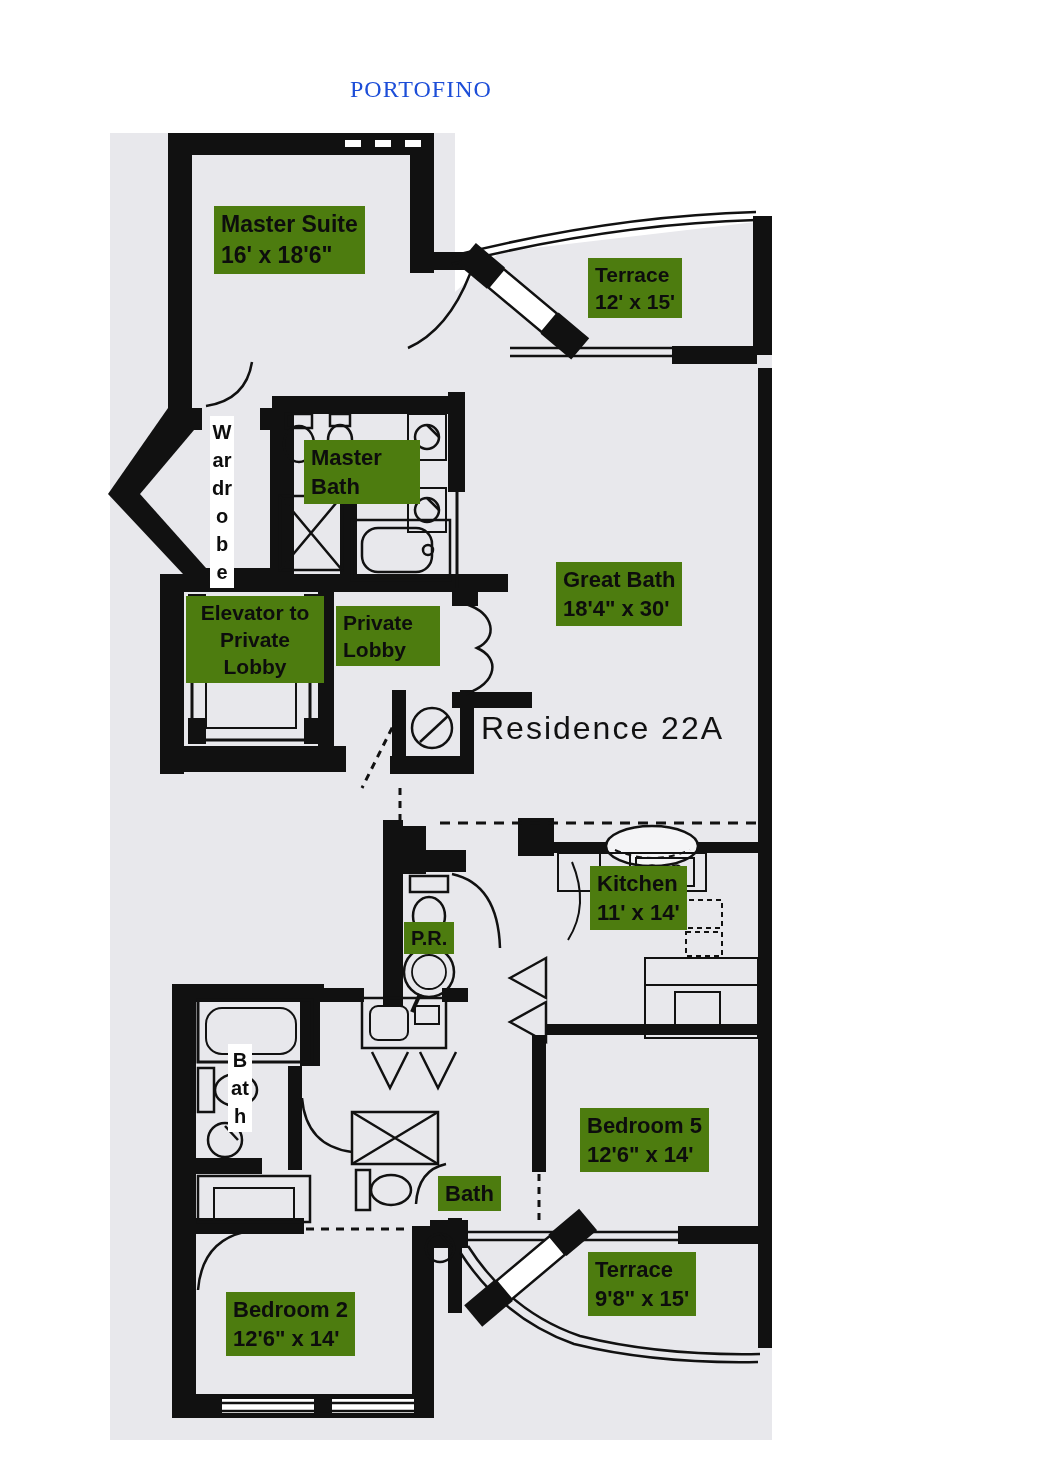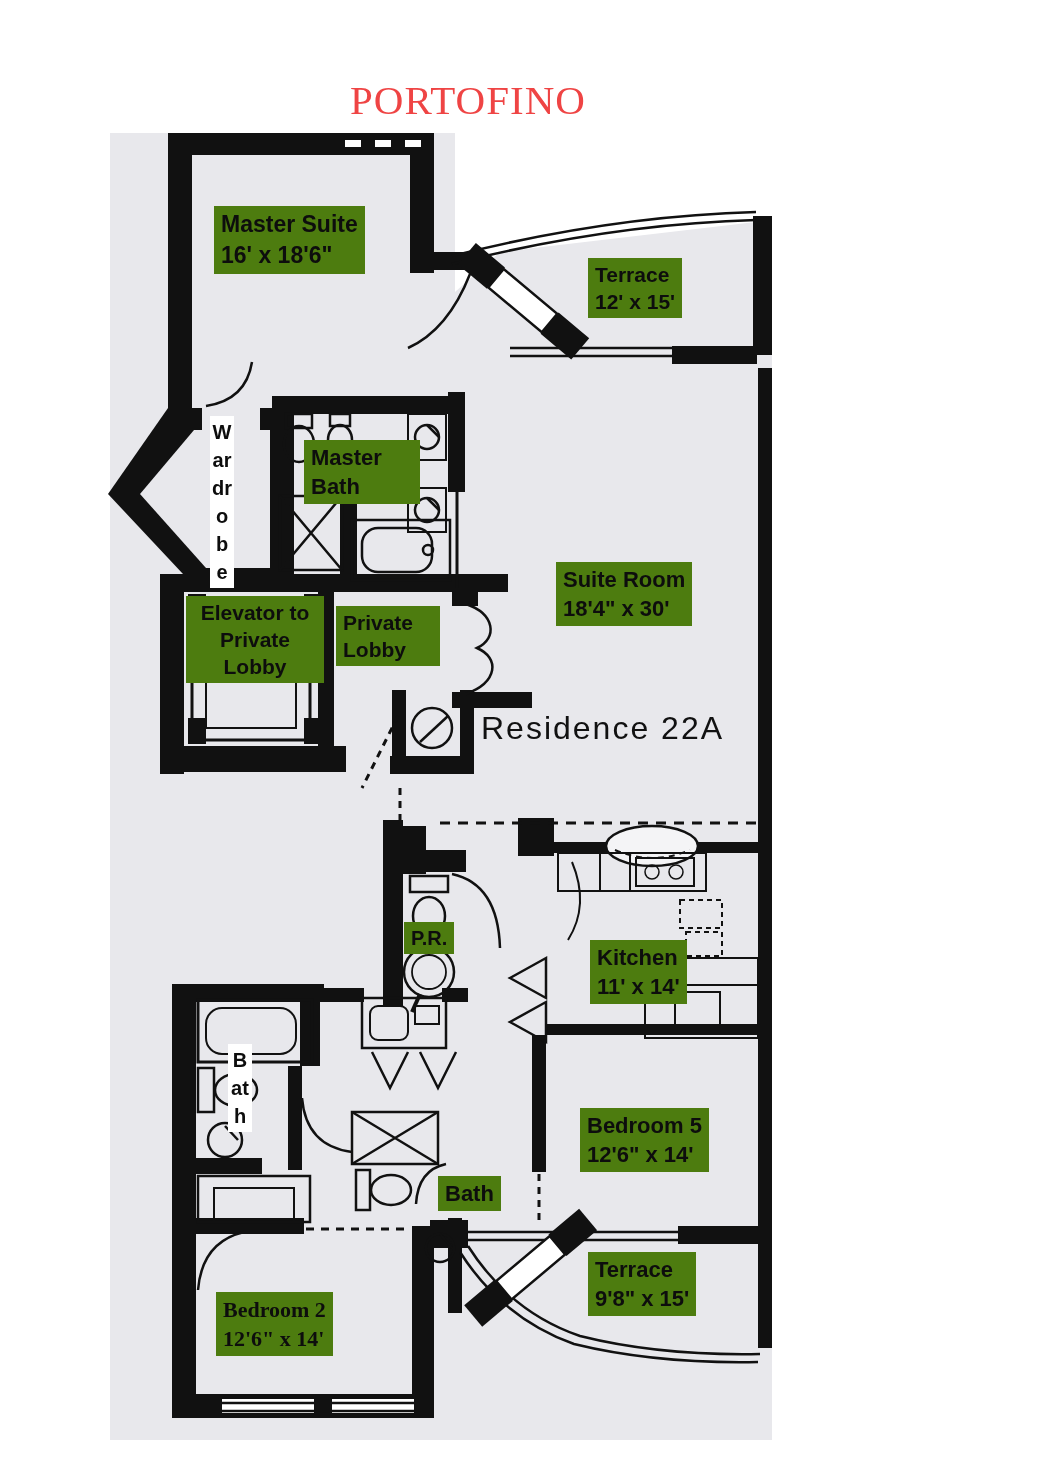--- a/index.html
+++ b/index.html
@@ -1,19 +1,19 @@
 <!DOCTYPE html>
 <html><head>
 <meta charset="utf-8">
 <style>
   html,body{margin:0;padding:0;background:#fff;}
   .page{position:relative;width:1049px;height:1476px;background:#ffffff;overflow:hidden;
         font-family:"Liberation Sans",sans-serif;color:#111;}
   .title{position:absolute;left:350px;top:76px;font-family:"Liberation Serif",serif;
-         font-size:41px;letter-spacing:1px;color:#ef4444;text-align:right;}
+         font-size:24px;letter-spacing:1px;color:#1d4ed8;text-align:right;}
   .plan-svg{position:absolute;left:0;top:0;}
   .lbl{position:absolute;background:#4d7c0f;color:#0d0d0d;font-weight:bold;font-size:22px;
        line-height:29px;padding:3px 7px;white-space:nowrap;}
   .lbl .dims{font-weight:bold;}
   .wrap{white-space:normal;}
   .center{text-align:center;}
   .vlabel{position:absolute;background:#fff;color:#0d0d0d;font-weight:bold;font-size:20px;
           width:20px;line-height:28px;word-break:break-all;text-align:center;padding:2px 2px;}
   .residence{position:absolute;left:481px;top:710px;background:transparent;font-weight:400;
              font-size:32px;letter-spacing:2px;color:#111;}
@@ -282,45 +282,45 @@
 
   <div class="vlabel" style="left:210px;top:368px;margin-top:48px;">Wardrobe</div>
 
   <div class="lbl wrap" style="left:304px;top:440px;width:102px;">Master Bath</div>
 
   <div class="lbl wrap center f21" style="left:186px;top:596px;width:124px;">Elevator to Private Lobby</div>
 
   <div class="lbl wrap f21" style="left:336px;top:606px;width:90px;">Private Lobby</div>
 
   <div class="lbl" style="left:556px;top:562px;">
-    <div>Suite Room</div>
+    <div>Great Bath</div>
     <div class="dims">18'4" x 30'</div>
   </div>
 
   <div class="residence">Residence 22A</div>
 
   <div class="lbl f20" style="left:404px;top:922px;text-align:center;">P.R.</div>
 
-  <div class="lbl" style="left:590px;top:940px;">
+  <div class="lbl" style="left:590px;top:866px;">
     <div>Kitchen</div>
     <div class="dims">11' x 14'</div>
   </div>
 
   <div class="vlabel" style="left:228px;top:1044px;">Bath</div>
 
   <div class="lbl" style="left:438px;top:1176px;">Bath</div>
 
   <div class="lbl" style="left:580px;top:1108px;">
     <div>Bedroom 5</div>
     <div class="dims">12'6" x 14'</div>
   </div>
 
   <div class="lbl" style="left:588px;top:1252px;">
     <div>Terrace</div>
     <div class="dims">9'8" x 15'</div>
   </div>
 
-  <div class="lbl" style="left:216px;top:1292px;font-family:Liberation Serif, serif;">
+  <div class="lbl" style="left:226px;top:1292px;">
     <div>Bedroom 2</div>
     <div class="dims">12'6" x 14'</div>
   </div>
 
 </div>
 
 </body></html>

